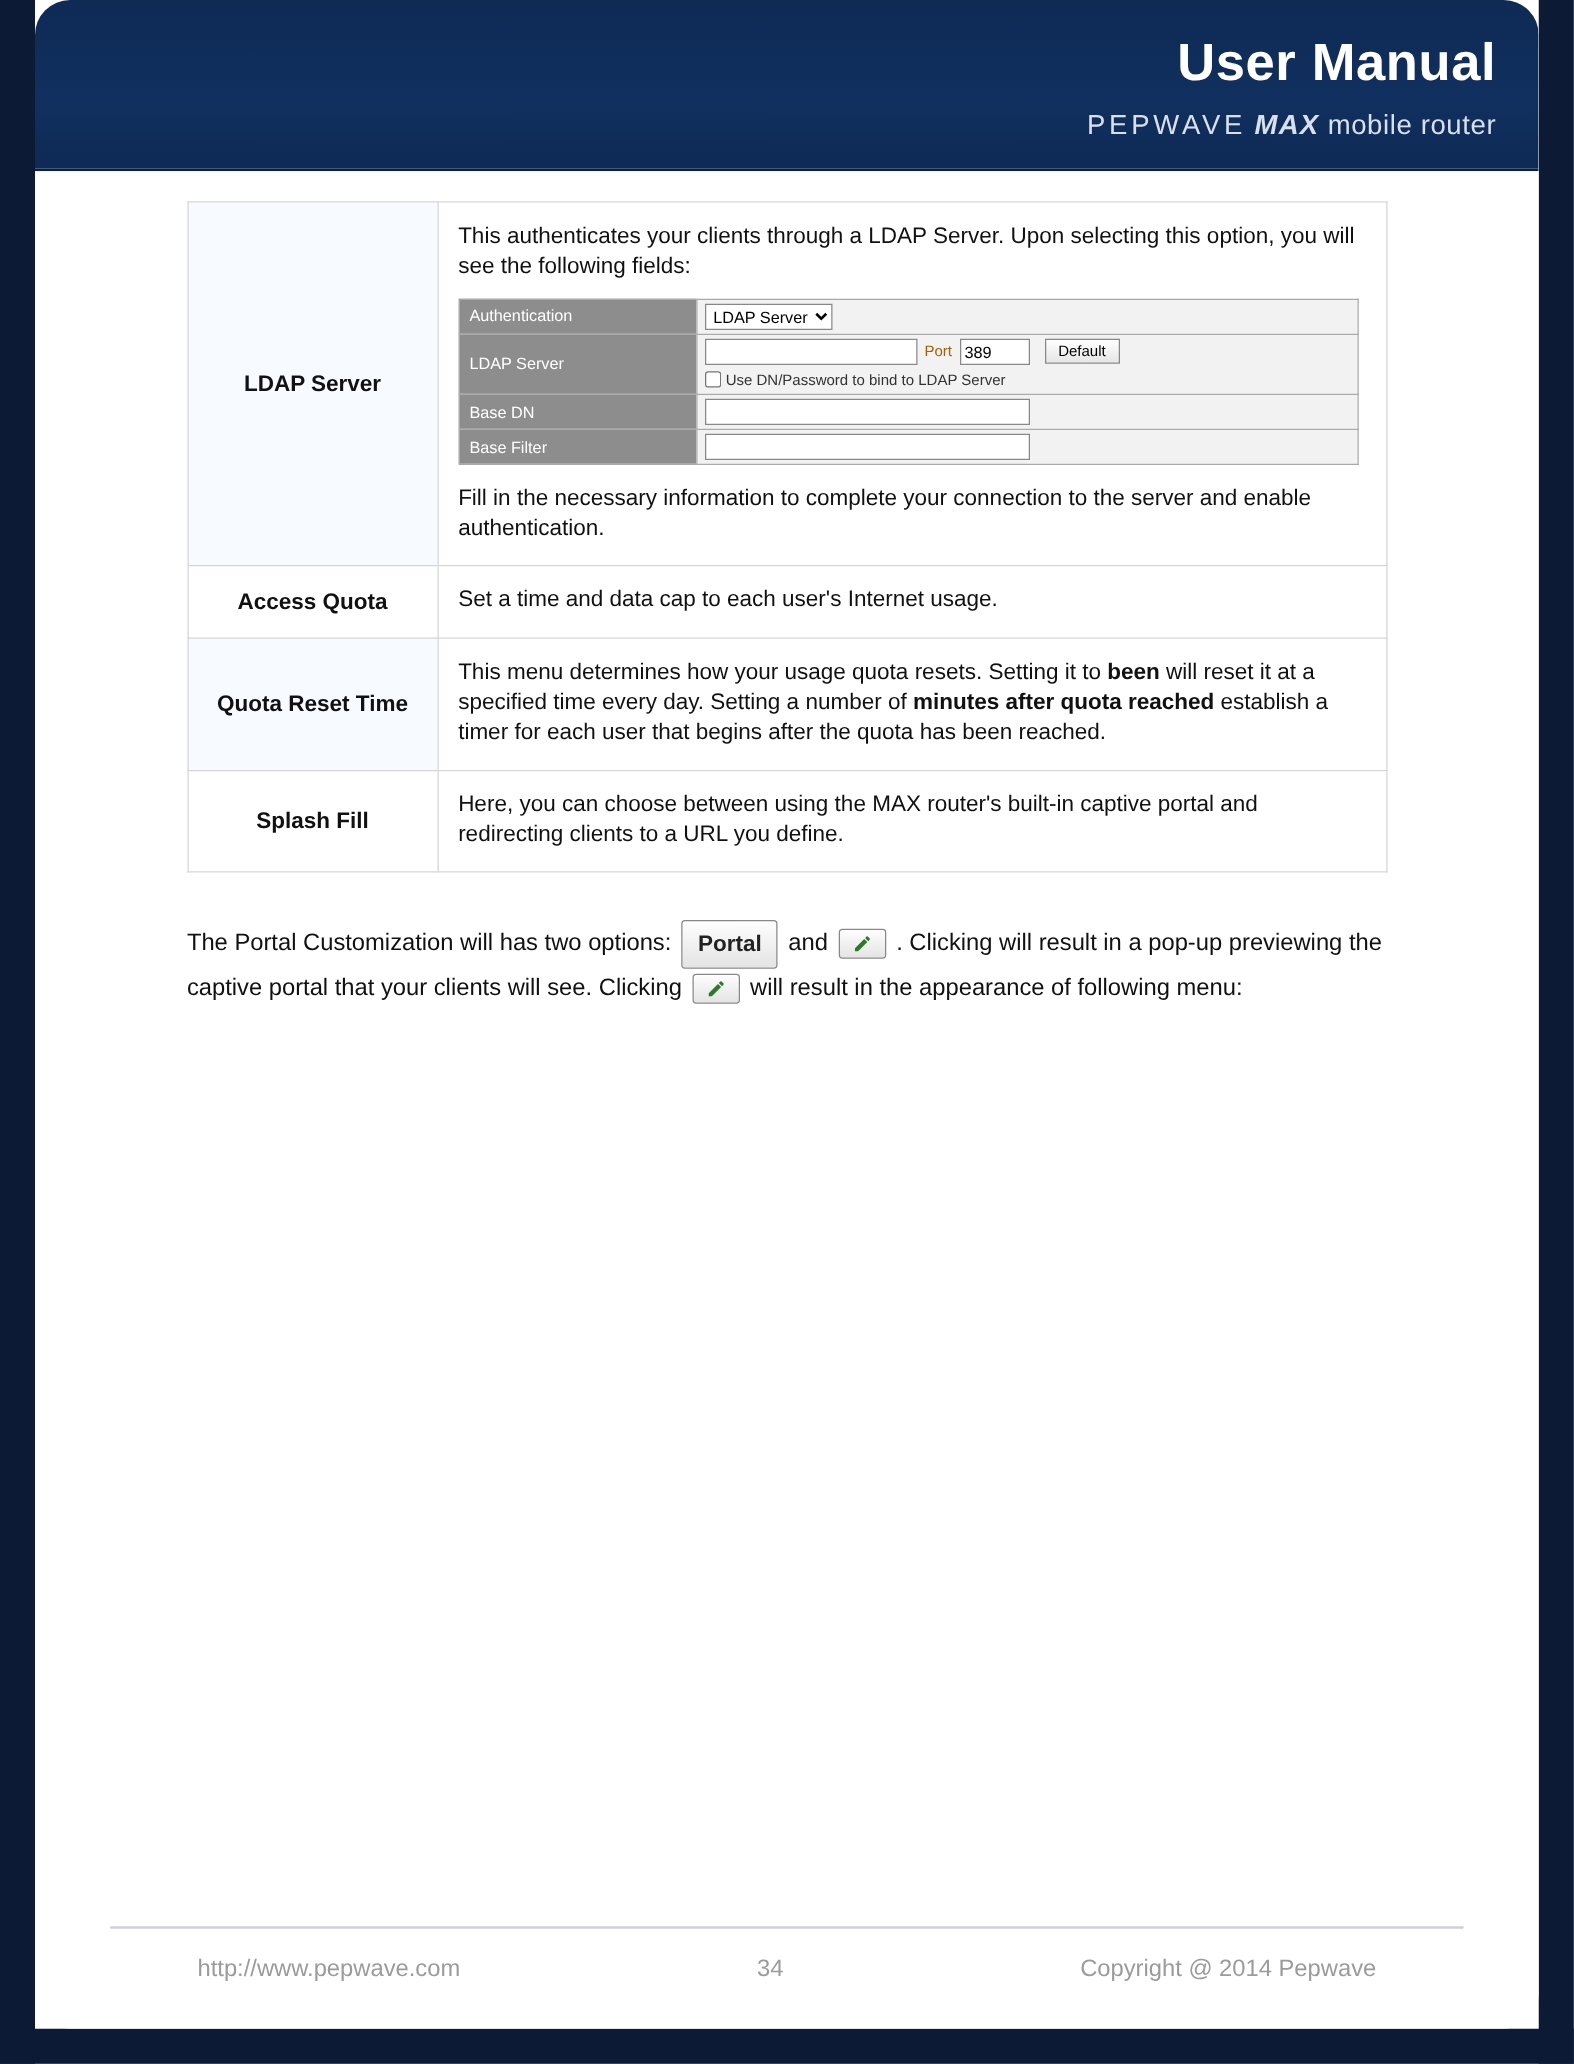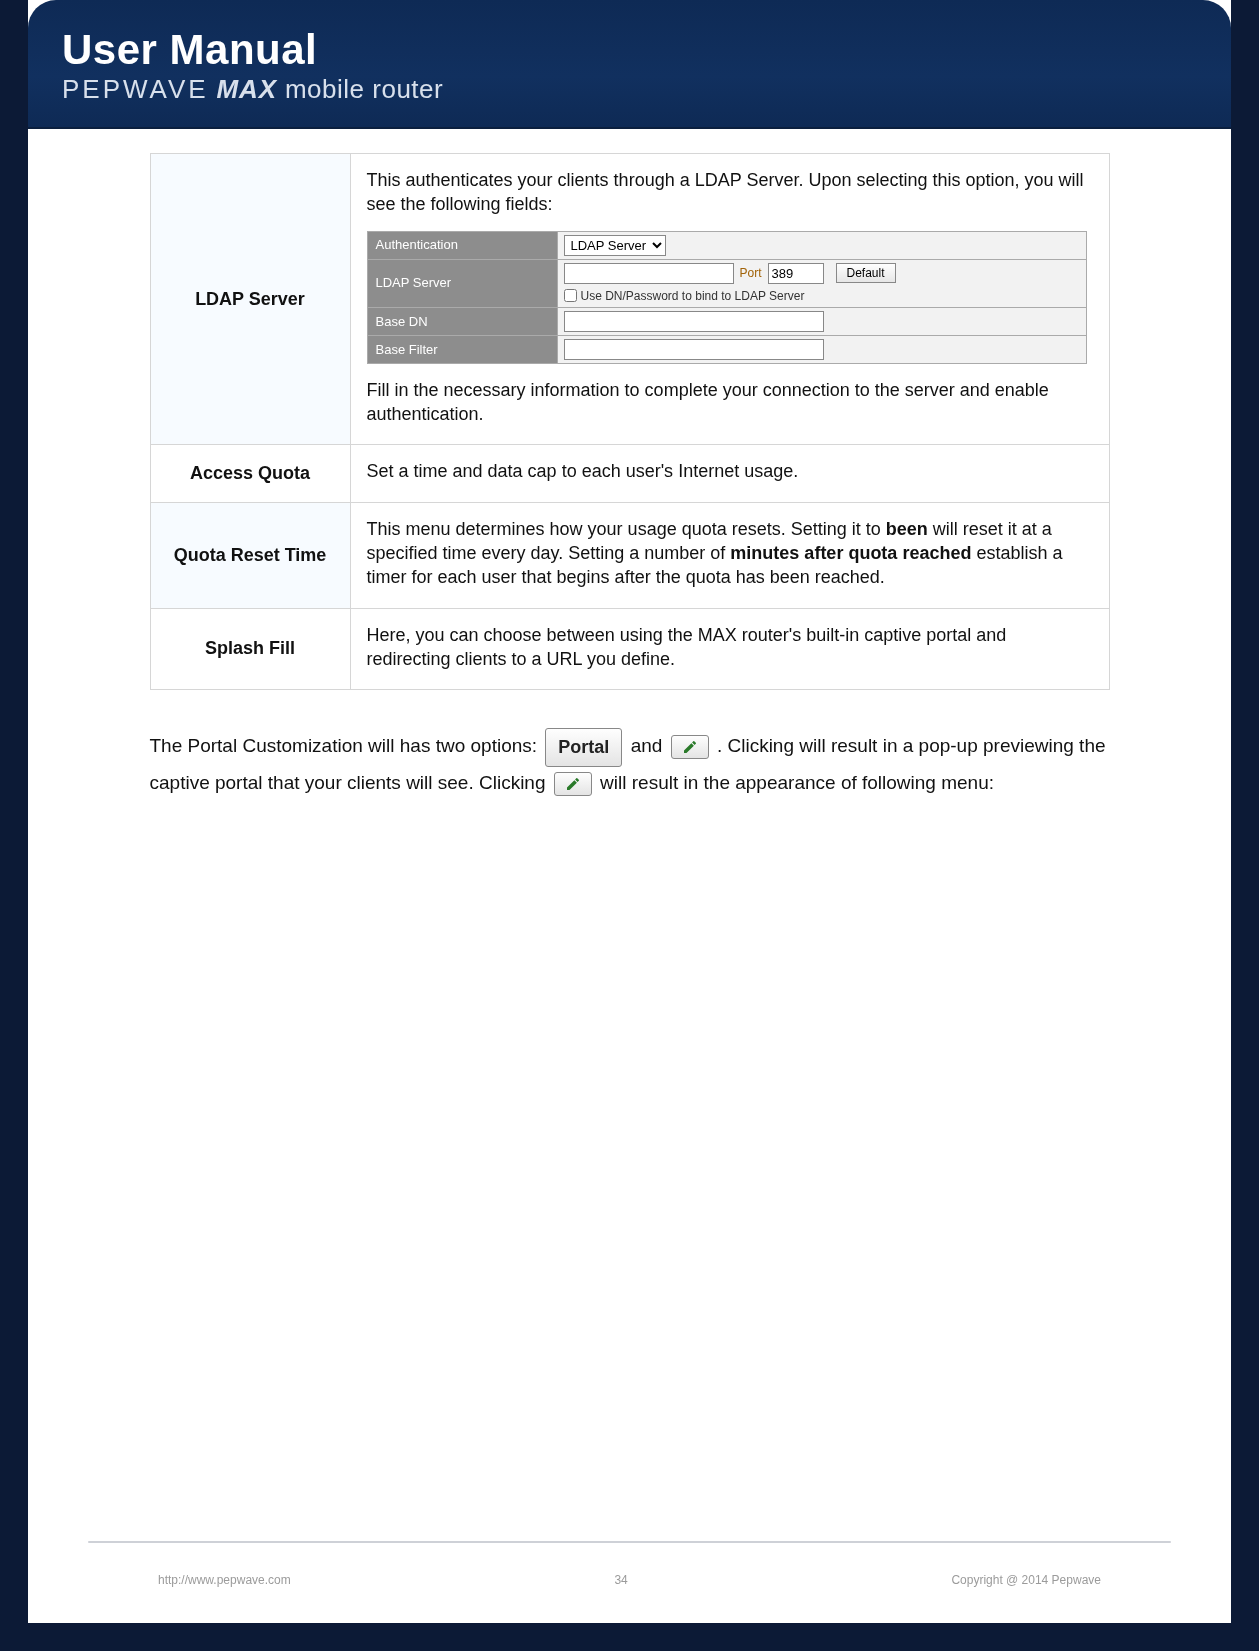--- a/index.html
+++ b/index.html
@@ -18,32 +18,33 @@
     width: 100%;
     height: 100%;
     background: #ffffff;
     border-radius: 28px;
   }
   .banner {
     background: linear-gradient(#0e2a55, #11305f 60%, #0e2a55);
     padding: 26px 34px 22px 34px;
     border-bottom: 2px solid #0b1f3e;
     border-radius: 28px 28px 0 0;
+    text-align: right;
   }
   .banner .title-main {
     color: #fff;
     font-size: 42px;
     font-weight: 700;
     letter-spacing: 0.5px;
     font-family: Arial, Helvetica, sans-serif;
   }
   .banner .subtitle {
     color: #d8e0ec;
-    font-size: 26px;
-    margin-top: 0;
+    font-size: 22px;
+    margin-top: 13px;
     letter-spacing: 0.5px;
   }
   .banner .subtitle .brand { font-weight: 400; letter-spacing: 3px; }
   .banner .subtitle .product { font-style: italic; font-weight: 700; letter-spacing: 1px; }
   .banner .subtitle .tag { font-weight: 300; }
 
   .content {
     padding: 24px 120px 20px 120px;
   }
 
@@ -155,21 +156,21 @@
   }
   .edit-inline svg { width: 16px; height: 16px; }
 
   .footer {
     position: absolute;
     bottom: 36px;
     left: 0; right: 0;
     display: flex;
     justify-content: space-between;
     padding: 0 130px;
-    font-size: 12px;
+    font-size: 19px;
     color: #9b9b9b;
   }
   .footer .fr { text-align: right; }
   .footer-rule {
     position: absolute;
     bottom: 80px;
     left: 60px; right: 60px;
     height: 2px;
     background: #0c1a36;
     border-radius: 2px;

